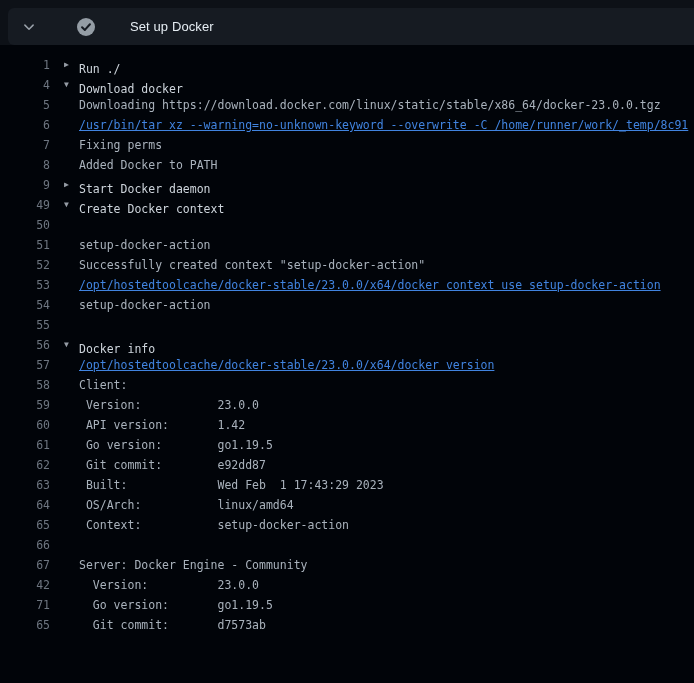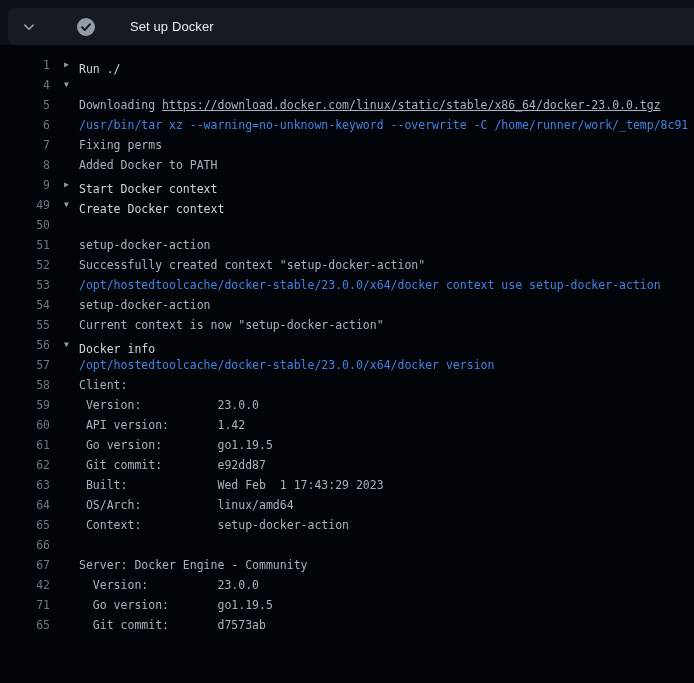--- a/index.html
+++ b/index.html
@@ -49,22 +49,22 @@
   .arrow{
     flex:none;width:29px;box-sizing:border-box;padding-left:14px;
     font-size:8px;color:var(--arrow-color,#959ca5);
     display:flex;align-items:center;height:20px;
   }
   .text{
     flex:none;white-space:pre;
     color:var(--text-color,#a9b2bc);
   }
   .text.group{color:var(--group-color,#ced5dc);cursor:pointer;margin-top:8px;}
-  .text.command{color:var(--command-color,#4184e0);}
-  .link{text-decoration:underline;cursor:pointer;color:var(--text-color,#a9b2bc);}
+  .text.command{color:var(--command-color,#4184e0);text-decoration:underline;}
+  .link{cursor:pointer;color:var(--text-color,#a9b2bc);}
 </style>
 </head>
 <body>
 
 <div class="step-header">
   <span class="chev">
     <svg width="12" height="12" viewBox="0 0 16 16">
       <path d="M2.5 5.5 L8 11 L13.5 5.5" fill="none" stroke="#9aa2ab" stroke-width="2" stroke-linecap="round" stroke-linejoin="round"></path>
     </svg>
   </span>
@@ -79,20 +79,21 @@
 
 <div class="log" id="log">
     <div class="row">
     <span class="num">1</span>
     <span class="arrow">▶</span>
     <span class="text group">Run ./</span>
   </div>
     <div class="row">
     <span class="num">4</span>
     <span class="arrow">▼</span>
+    <span class="text group">Download docker</span>
   </div>
     <div class="row">
     <span class="num">5</span>
     <span class="arrow"></span>
     <span class="text">Downloading <span class="link">https://download.docker.com/linux/static/stable/x86_64/docker-23.0.0.tgz</span></span>
   </div>
     <div class="row">
     <span class="num">6</span>
     <span class="arrow"></span>
     <span class="text command">/usr/bin/tar xz --warning=no-unknown-keyword --overwrite -C /home/runner/work/_temp/8c91</span>
@@ -103,21 +104,21 @@
     <span class="text">Fixing perms</span>
   </div>
     <div class="row">
     <span class="num">8</span>
     <span class="arrow"></span>
     <span class="text">Added Docker to PATH</span>
   </div>
     <div class="row">
     <span class="num">9</span>
     <span class="arrow">▶</span>
-    <span class="text group">Start Docker context</span>
+    <span class="text group">Start Docker daemon</span>
   </div>
     <div class="row">
     <span class="num">49</span>
     <span class="arrow">▼</span>
     <span class="text group">Create Docker context</span>
   </div>
     <div class="row">
     <span class="num">50</span>
     <span class="arrow"></span>
   </div>
@@ -137,21 +138,20 @@
     <span class="text command">/opt/hostedtoolcache/docker-stable/23.0.0/x64/docker context use setup-docker-action</span>
   </div>
     <div class="row">
     <span class="num">54</span>
     <span class="arrow"></span>
     <span class="text">setup-docker-action</span>
   </div>
     <div class="row">
     <span class="num">55</span>
     <span class="arrow"></span>
-    <span class="text">Current context is now "setup-docker-action"</span>
   </div>
     <div class="row">
     <span class="num">56</span>
     <span class="arrow">▼</span>
     <span class="text group">Docker info</span>
   </div>
     <div class="row">
     <span class="num">57</span>
     <span class="arrow"></span>
     <span class="text command">/opt/hostedtoolcache/docker-stable/23.0.0/x64/docker version</span>

